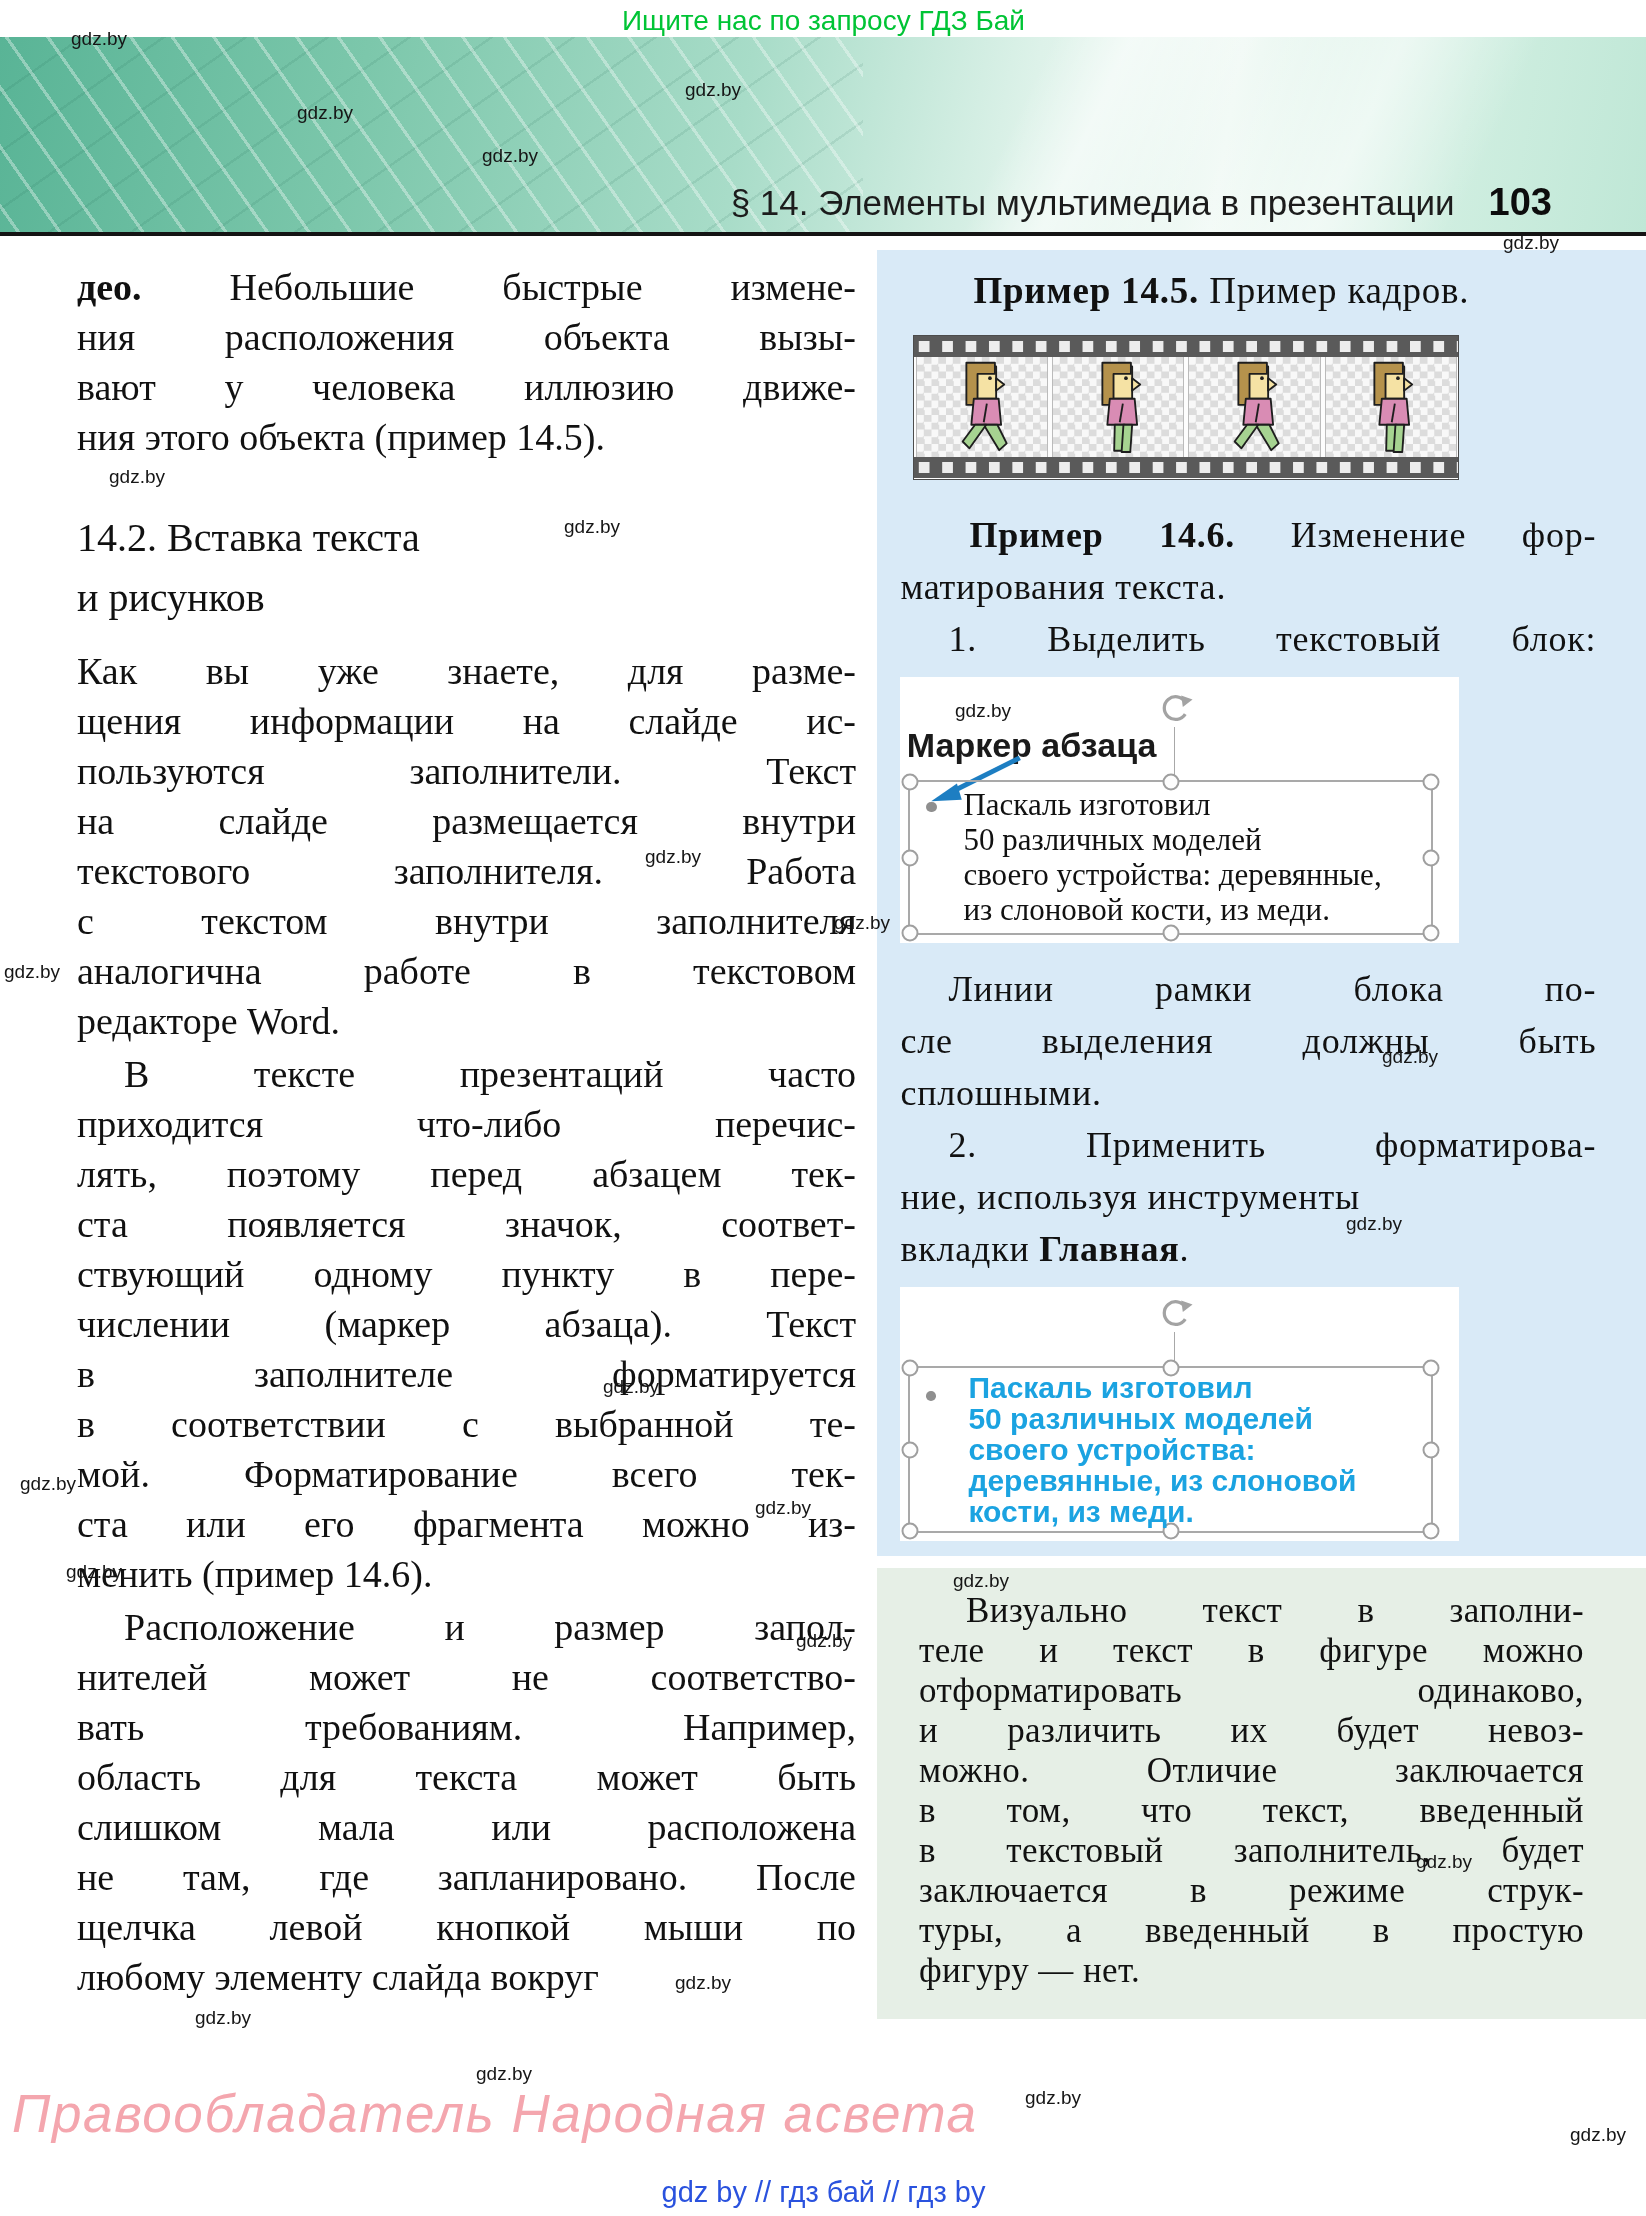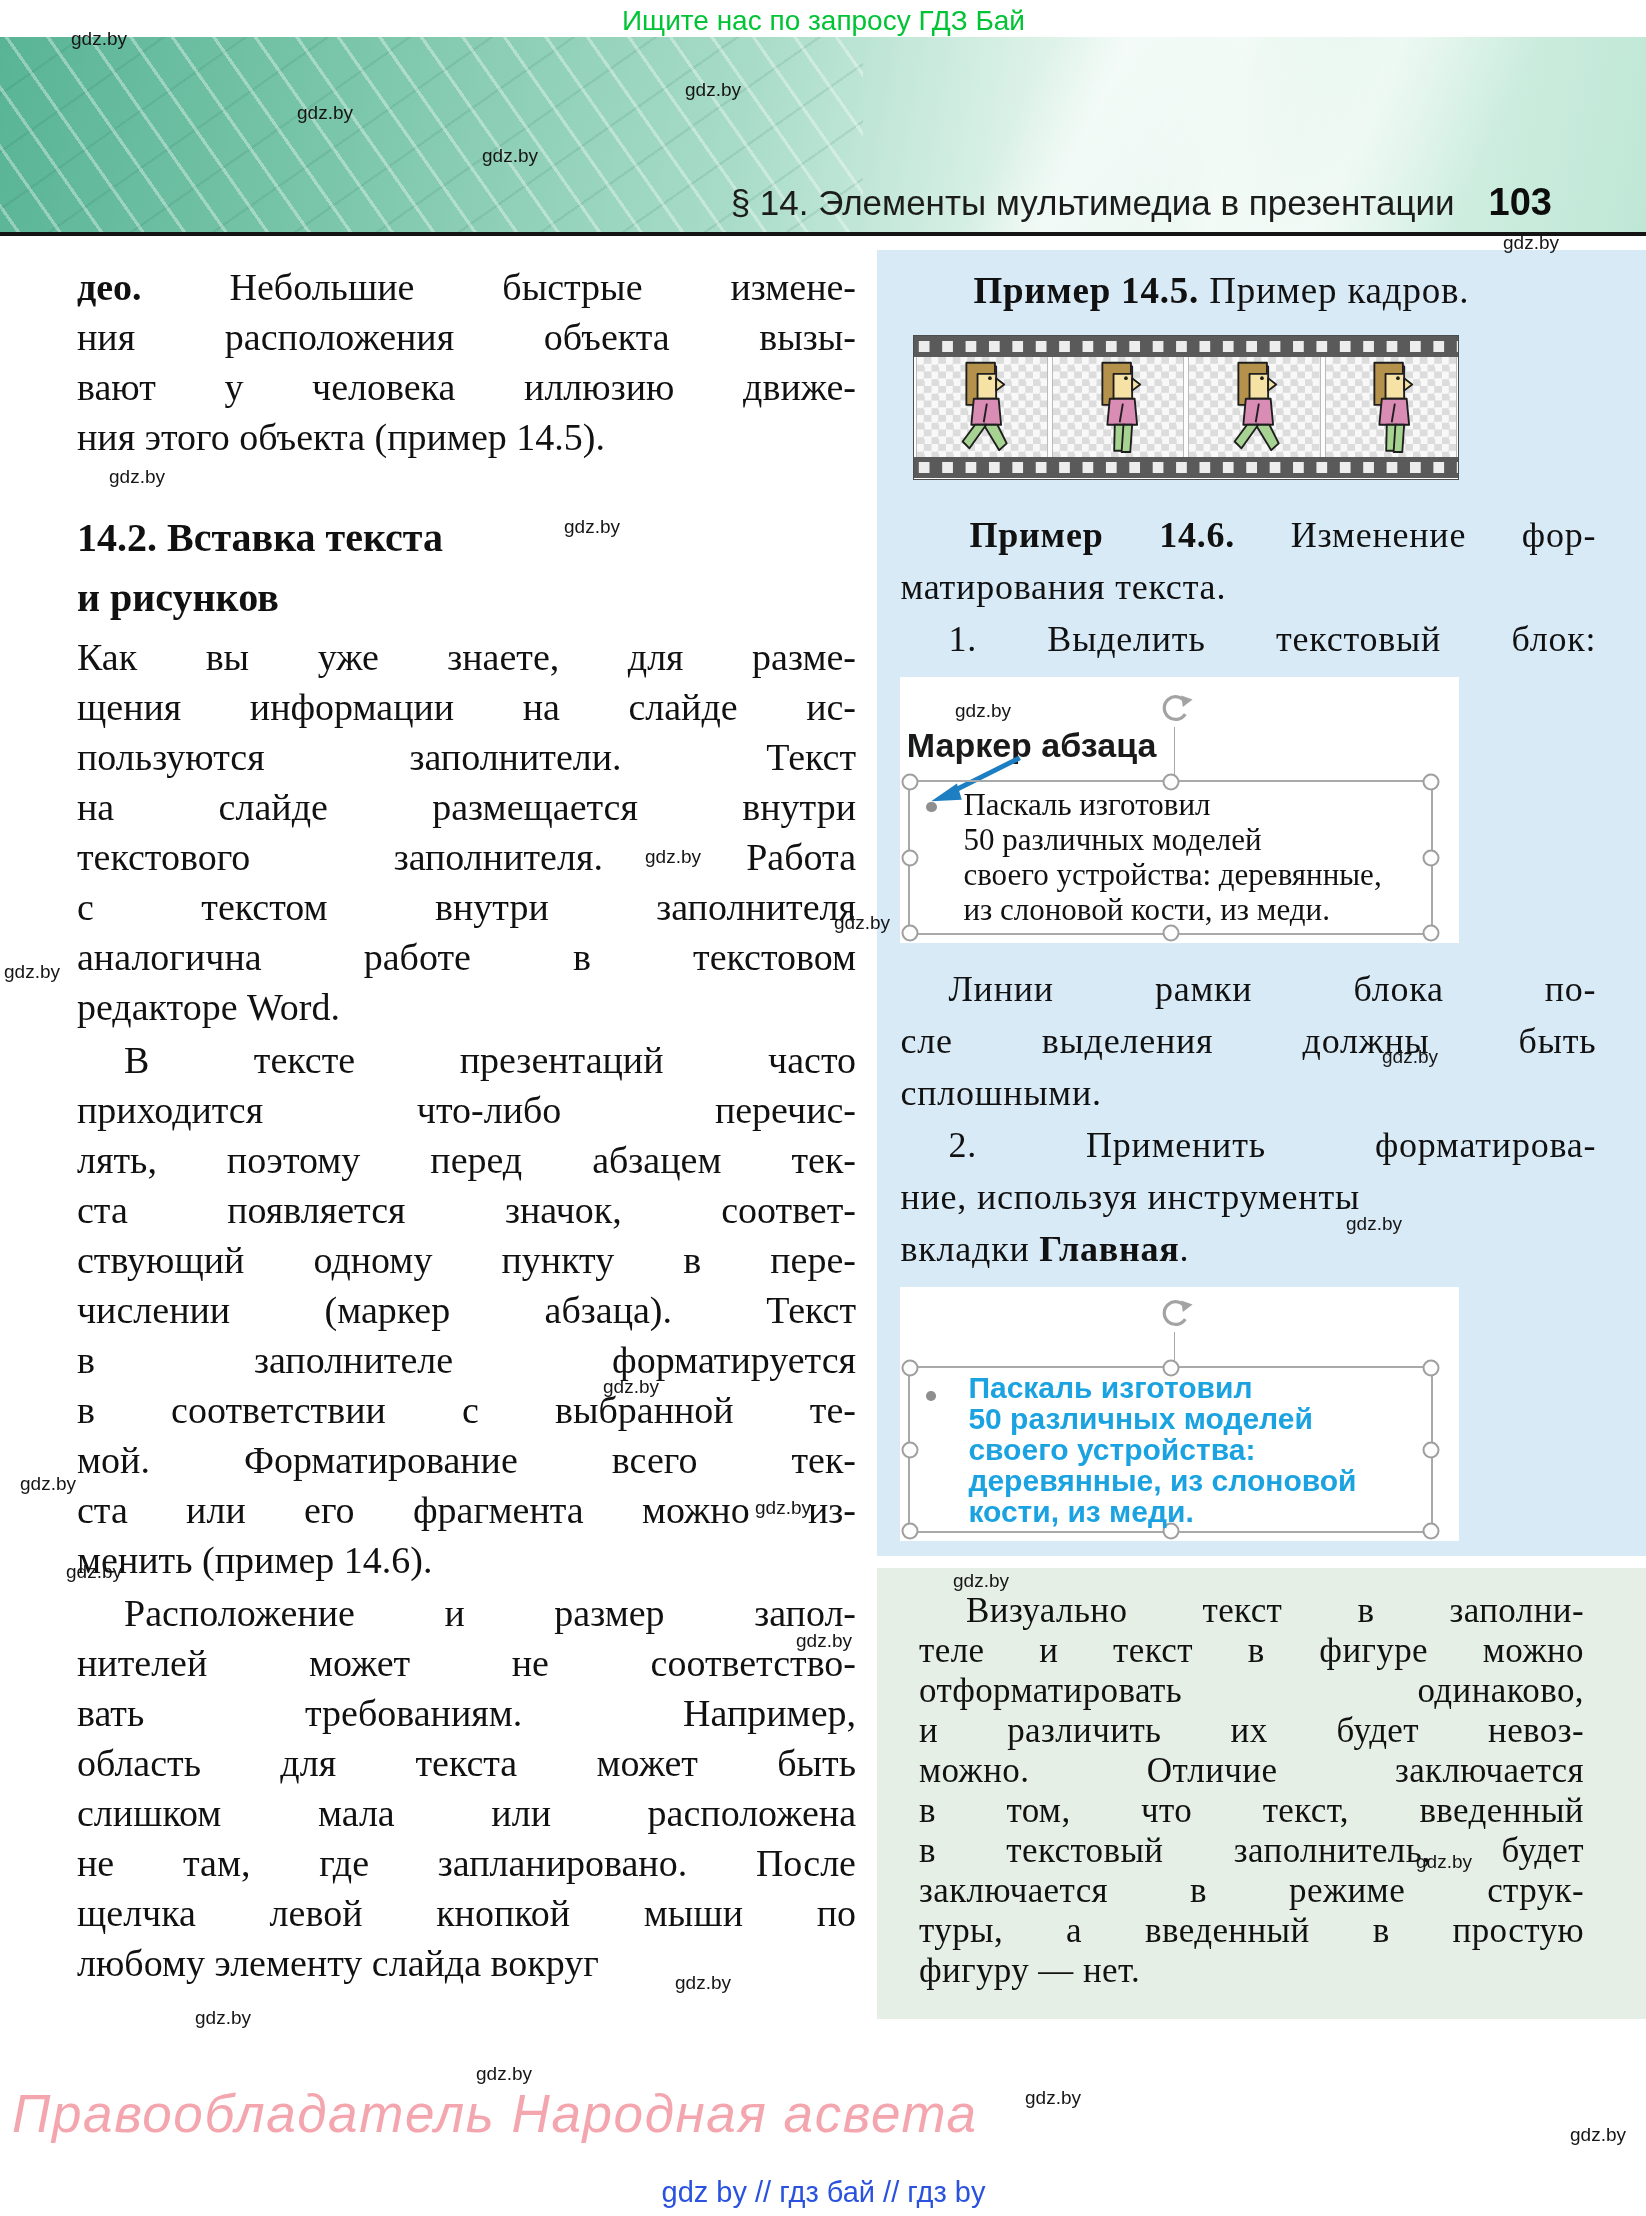--- a/index.html
+++ b/index.html
@@ -28,23 +28,23 @@
       z-index:9;white-space:nowrap;}
 
   
   .tline{text-align:justify;text-align-last:justify;}
   .tline-last{text-align-last:left;}
   .no-just .tline{text-align:left;text-align-last:left;}
   .indent-first .tline:first-child{text-indent:47px;}
 
   
   .left-col{position:absolute;left:77px;top:262px;width:779px;font-size:38px;line-height:50px;}
-  .lc-h{font-weight:bold;font-size:40px;line-height:60px;margin-top:46px;}
+  .lc-h{font-weight:normal;font-size:40px;line-height:60px;margin-top:46px;}
   .lc-p{margin:0;}
-  .lc-p2{margin-top:4px;} .lc-p3{margin-top:3.2px;} .lc-p4{margin-top:2.4px;}
+  .lc-p2{margin-top:18px;} .lc-p3{margin-top:3.2px;} .lc-p4{margin-top:2.4px;}
   .bold-lead{font-weight:bold;}
 
   
   .blue-box{position:absolute;left:877px;top:250px;width:770px;height:1306px;background:#d9eaf7;}
   .rc-inner{position:relative;margin-left:23.4px;width:696px;font-size:36px;line-height:52px;letter-spacing:0.8px;}
   .ex-head{margin-top:17.7px;font-size:37px;line-height:45px;text-indent:73px;}
   .ex-para{margin-top:29px;}
   .step-indent .tline:first-child{text-indent:48px;}
 
   

